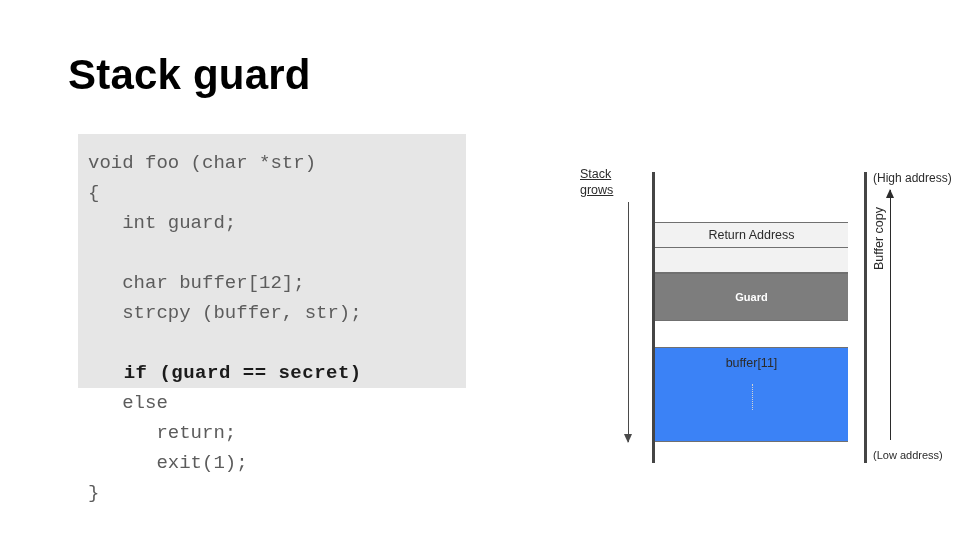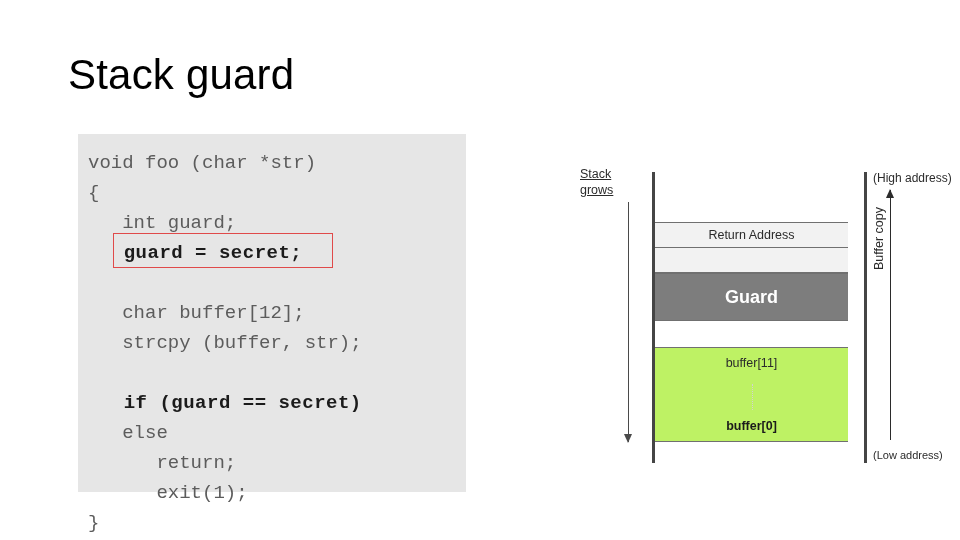--- a/index.html
+++ b/index.html
@@ -10,32 +10,32 @@
     font-family:"Liberation Sans", sans-serif;
     overflow:hidden;
     position:relative;
   }
 
   
   #slide-title {
     position:absolute;
     left:68px; top:52px;
     font-size:42px;
-    font-weight:400;
+    font-weight:700;
     color:#000000;
     letter-spacing:0.2px;
     line-height:1.1;
     white-space:pre;
   }
 
   
   #code-panel {
     position:absolute;
     left:78px; top:134px;
-    width:388px; height:358px;
+    width:388px; height:254px;
     background:#e6e6e6;
     padding:14px 0 0 0;
   }
   .code-line {
     font-family:"Liberation Mono", "DejaVu Sans Mono", monospace;
     font-size:19px;
     line-height:30px;
     color:#5c5c5c;
     white-space:pre;
     padding-left:10px;
@@ -85,23 +85,23 @@
     border-bottom:1.5px solid #707070;
     text-align:center;
     font-size:12.5px;
     color:#2b2b2b;
     display:flex;
     align-items:center;
     justify-content:center;
   }
   #slot-return   { top:102px; height:26px; background:#f2f2f2; }
   #slot-pad      { top:128px; height:25px; background:#f2f2f2; border-top:none; }
-  #slot-guard    { top:153px; height:48px; background:#7d7d7d; color:#ffffff; font-weight:bold; font-size:18px; }
+  #slot-guard    { top:153px; height:48px; background:#7d7d7d; color:#ffffff; font-weight:bold; font-size:11px; }
   #slot-gap      { top:201px; height:26px; background:#ffffff; border-bottom:none; border-top:none;}
-  #slot-buffer   { top:227px; height:95px; background:#bef264; display:block; }
+  #slot-buffer   { top:227px; height:95px; background:#3b82f6; display:block; }
 
   #buffer-top {
     position:absolute; left:0; right:0; top:8px;
     text-align:center; font-size:12.5px; color:#2b2b2b;
   }
   #buffer-bottom {
     position:absolute; left:0; right:0; bottom:8px;
     text-align:center; font-size:12.5px; color:#1b1b1b; font-weight:bold;
   }
   #buffer-ellipsis {
@@ -158,24 +158,20 @@
 <body>
 
 <div id="slide-title">Stack guard</div>
 
 <div id="code-panel">
 
   <div class="code-line">void foo (char *str)</div>
   <div class="code-line">{</div>
   <div class="code-line">   int guard;</div>
 
-  <div id="guard-assign-wrap">
-    <div class="code-line bold">   guard = secret;</div>
-    <div id="guard-assign-box"></div>
-  </div>
 
   <div class="code-line blank"> </div>
   <div class="code-line">   char buffer[12];</div>
   <div class="code-line">   strcpy (buffer, str);</div>
   <div class="code-line blank"> </div>
   <div class="code-line bold">   if (guard == secret)</div>
   <div class="code-line">   else</div>
   <div class="code-line">      return;</div>
   <div class="code-line">      exit(1);</div>
   <div class="code-line">}</div>
@@ -195,21 +191,20 @@
 
   <div class="slot" id="slot-pad"></div>
 
   <div class="slot" id="slot-guard">Guard</div>
 
   <div class="slot" id="slot-gap"></div>
 
   <div class="slot" id="slot-buffer">
     <div id="buffer-top">buffer[11]</div>
     <div id="buffer-ellipsis"></div>
-    <div id="buffer-bottom">buffer[0]</div>
   </div>
 
   <div class="diag-label" id="label-high-addr">(High address)</div>
 
   <div class="diag-label" id="label-low-addr">(Low address)</div>
 
   <div id="arrow-up"></div>
 
   <div class="diag-label" id="label-buffer-copy">Buffer copy</div>
 </div>

